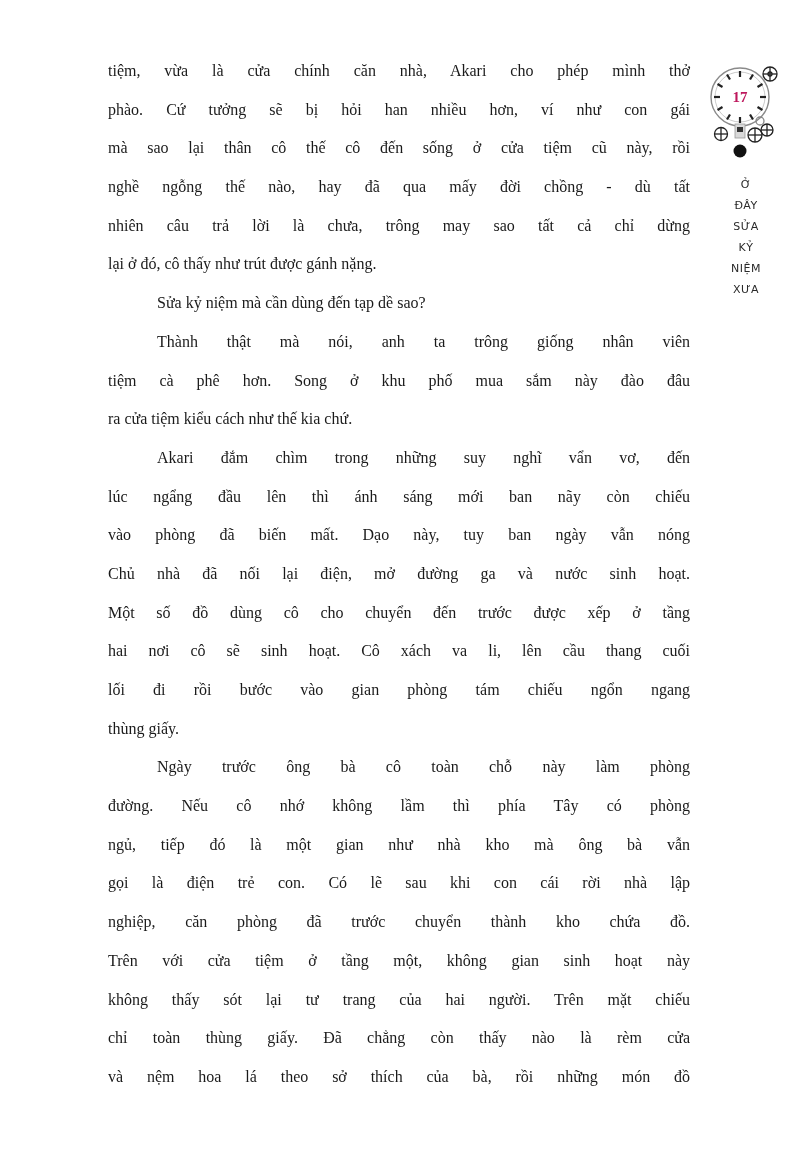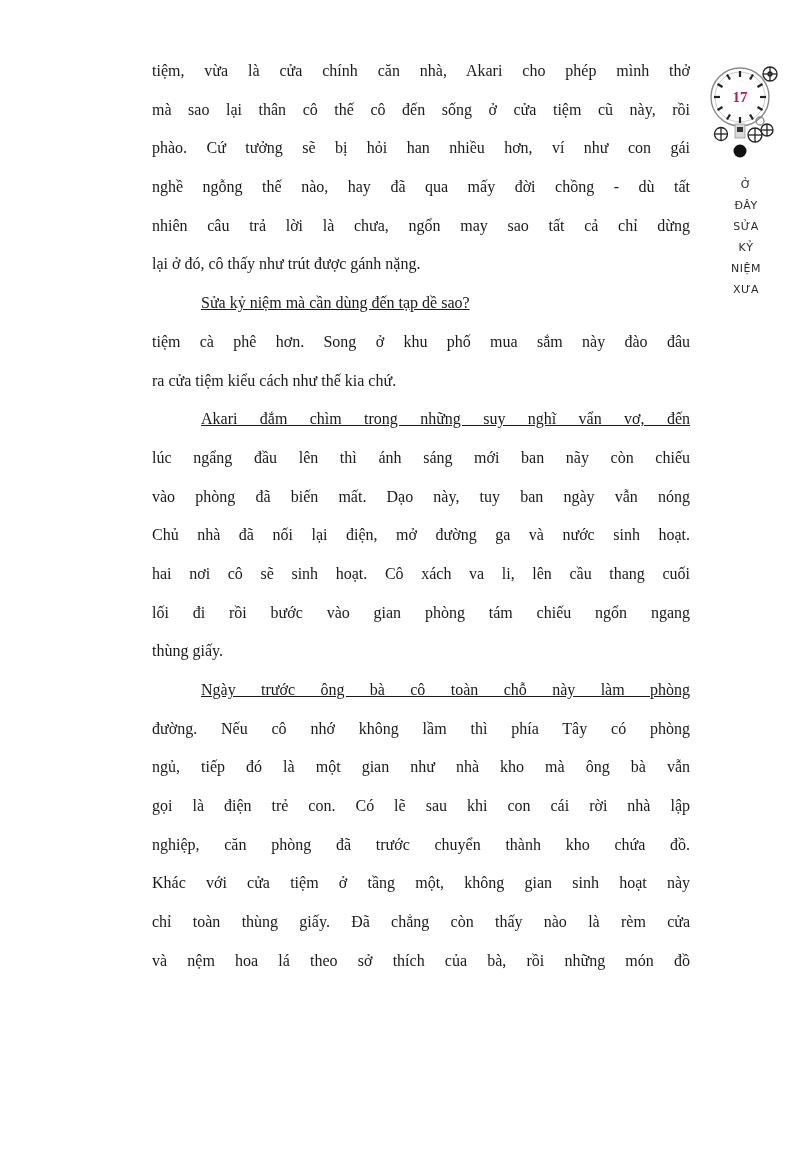--- a/index.html
+++ b/index.html
@@ -20,28 +20,26 @@
       left: 108px;
       top: 62px;
       width: 582px;
     }
     .line {
       display: block;
       white-space: nowrap;
       text-align: justify;
       text-align-last: justify;
       height: 38.7px;
-      margin-left: 44px;
     }
     .line.last {
       text-align-last: left;
     }
     .line.indent {
       padding-left: 49px;
-      text-decoration: underline;
     }
     .margin-column {
       position: absolute;
       left: 708px;
       top: 64px;
       width: 76px;
       text-align: center;
     }
     .clock-ornament {
       position: relative;
@@ -75,41 +73,44 @@
     }
     .running-title span {
       display: block;
     }
   </style>
 </head>
 <body>
 
 <div class="page-body" id="page-body">
     <span class="line">tiệm, vừa là cửa chính căn nhà, Akari cho phép mình thở</span>
+    <span class="line">phào. Cứ tưởng sẽ bị hỏi han nhiều hơn, ví như con gái</span>
     <span class="line">mà sao lại thân cô thế cô đến sống ở cửa tiệm cũ này, rồi</span>
-    <span class="line">phào. Cứ tưởng sẽ bị hỏi han nhiều hơn, ví như con gái</span>
     <span class="line">nghề ngỗng thế nào, hay đã qua mấy đời chồng - dù tất</span>
-    <span class="line">nhiên câu trả lời là chưa, ngổn may sao tất cả chỉ dừng</span>
+    <span class="line">nhiên câu trả lời là chưa, trông may sao tất cả chỉ dừng</span>
     <span class="line last">lại ở đó, cô thấy như trút được gánh nặng.</span>
     <span class="line indent last">Sửa kỷ niệm mà cần dùng đến tạp dề sao?</span>
+    <span class="line indent">Thành thật mà nói, anh ta trông giống nhân viên</span>
     <span class="line">tiệm cà phê hơn. Song ở khu phố mua sắm này đào đâu</span>
     <span class="line last">ra cửa tiệm kiểu cách như thế kia chứ.</span>
     <span class="line indent">Akari đắm chìm trong những suy nghĩ vẩn vơ, đến</span>
     <span class="line">lúc ngẩng đầu lên thì ánh sáng mới ban nãy còn chiếu</span>
     <span class="line">vào phòng đã biến mất. Dạo này, tuy ban ngày vẫn nóng</span>
     <span class="line">Chủ nhà đã nối lại điện, mở đường ga và nước sinh hoạt.</span>
+    <span class="line">Một số đồ dùng cô cho chuyển đến trước được xếp ở tầng</span>
     <span class="line">hai nơi cô sẽ sinh hoạt. Cô xách va li, lên cầu thang cuối</span>
     <span class="line">lối đi rồi bước vào gian phòng tám chiếu ngổn ngang</span>
     <span class="line last">thùng giấy.</span>
     <span class="line indent">Ngày trước ông bà cô toàn chỗ này làm phòng</span>
     <span class="line">đường. Nếu cô nhớ không lầm thì phía Tây có phòng</span>
     <span class="line">ngủ, tiếp đó là một gian như nhà kho mà ông bà vẫn</span>
     <span class="line">gọi là điện trẻ con. Có lẽ sau khi con cái rời nhà lập</span>
     <span class="line">nghiệp, căn phòng đã trước chuyển thành kho chứa đồ.</span>
-    <span class="line">Khác với cửa tiệm ở tầng một, không gian sinh hoạt này</span>
+    <span class="line">Trên với cửa tiệm ở tầng một, không gian sinh hoạt này</span>
+    <span class="line">không thấy sót lại tư trang của hai người. Trên mặt chiếu</span>
     <span class="line">chỉ toàn thùng giấy. Đã chẳng còn thấy nào là rèm cửa</span>
     <span class="line">và nệm hoa lá theo sở thích của bà, rồi những món đồ</span>
   </div>
 
 <div class="margin-column">
   <div class="clock-ornament">
     <svg width="76" height="100" viewBox="0 0 76 100">
 
       <circle cx="32" cy="33" r="29" fill="none" stroke="#8a8a8a" stroke-width="1.4"></circle>
       <circle cx="32" cy="33" r="25" fill="none" stroke="#bdbdbd" stroke-width="0.8"></circle>

